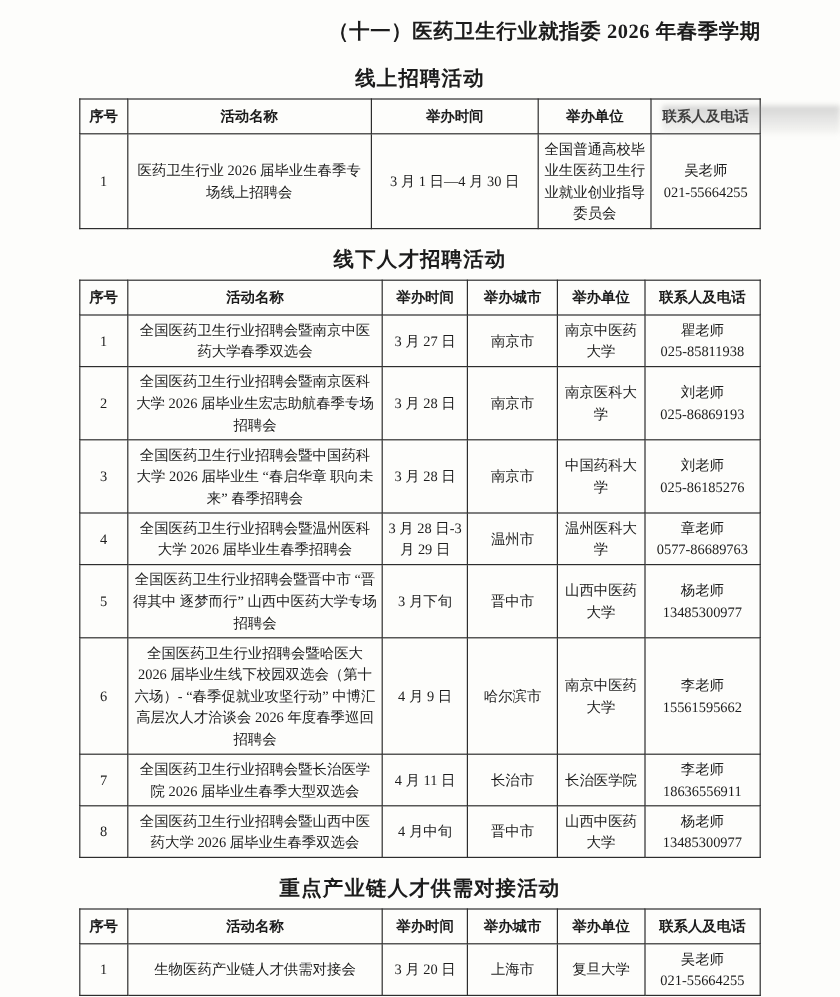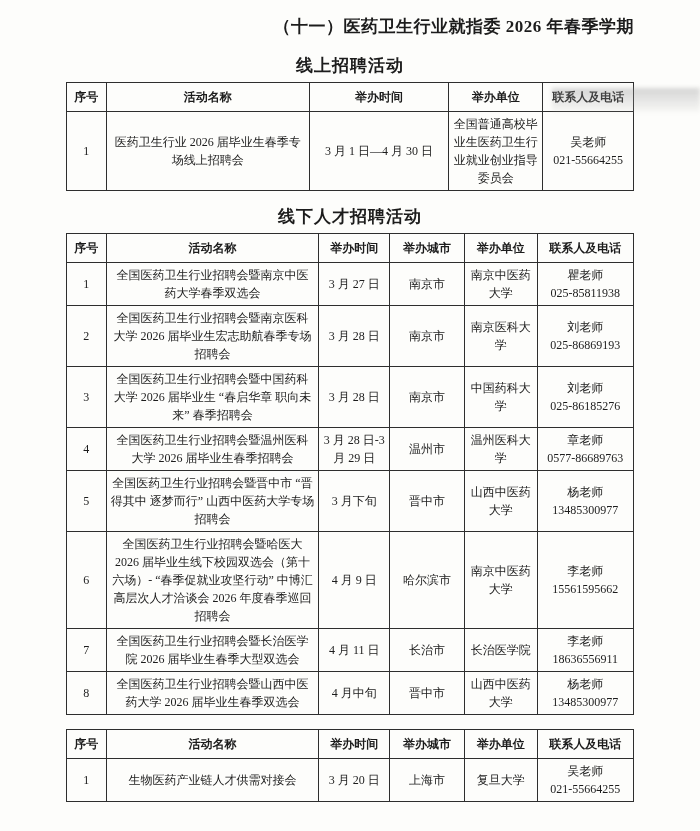--- a/index.html
+++ b/index.html
@@ -203,20 +203,21 @@
             <td>晋中市</td>
             <td>山西中医药大学</td>
             <td>杨老师
 13485300977</td>
           </tr>
         </tbody>
       </table>
   </div>
 
   <div class="section">
+    <div class="section-heading">重点产业链人才供需对接活动</div>
     <table class="recruit-table">
         <colgroup>
           <col style="width: 7%;">
           <col style="width: 37.5%;">
           <col style="width: 12.5%;">
           <col style="width: 13.2%;">
           <col style="width: 12.8%;">
           <col style="width: 17%;">
         </colgroup>
         <thead>

